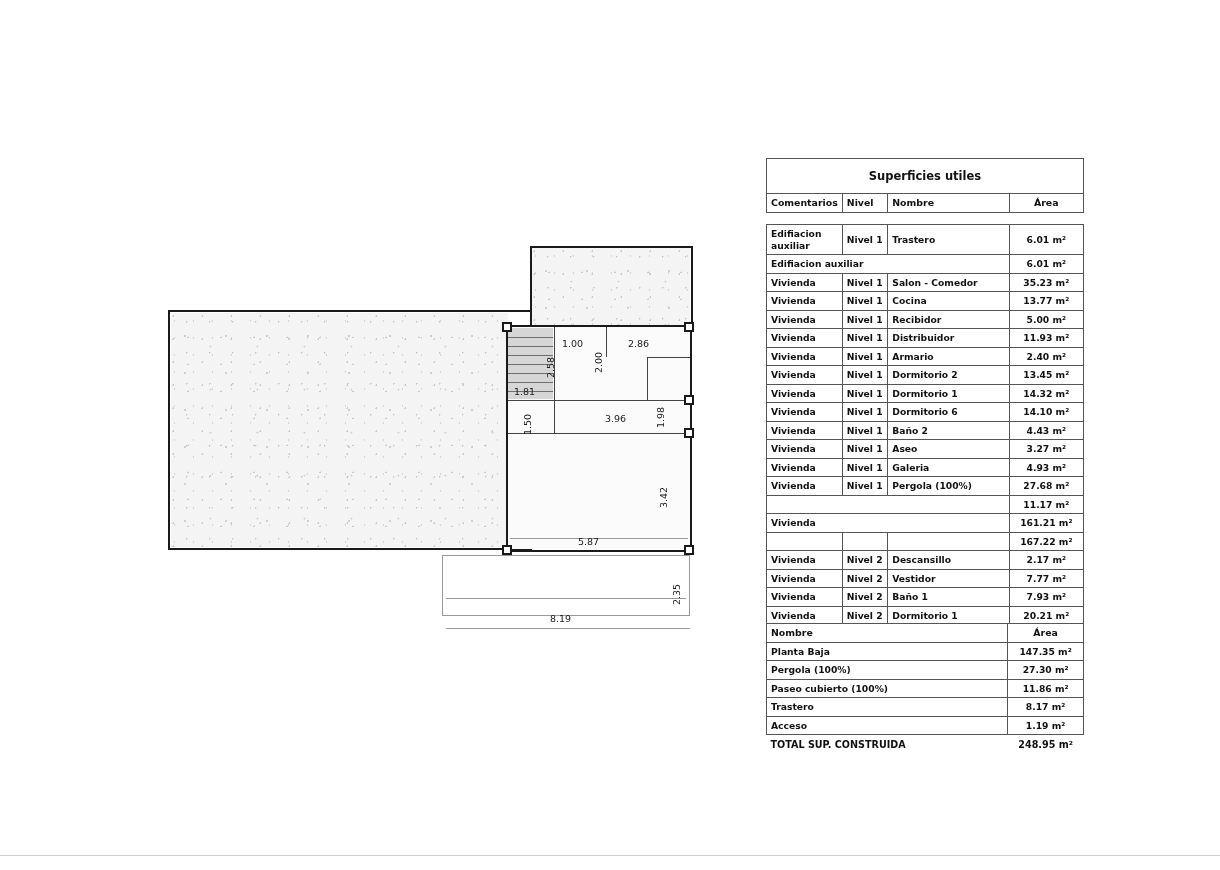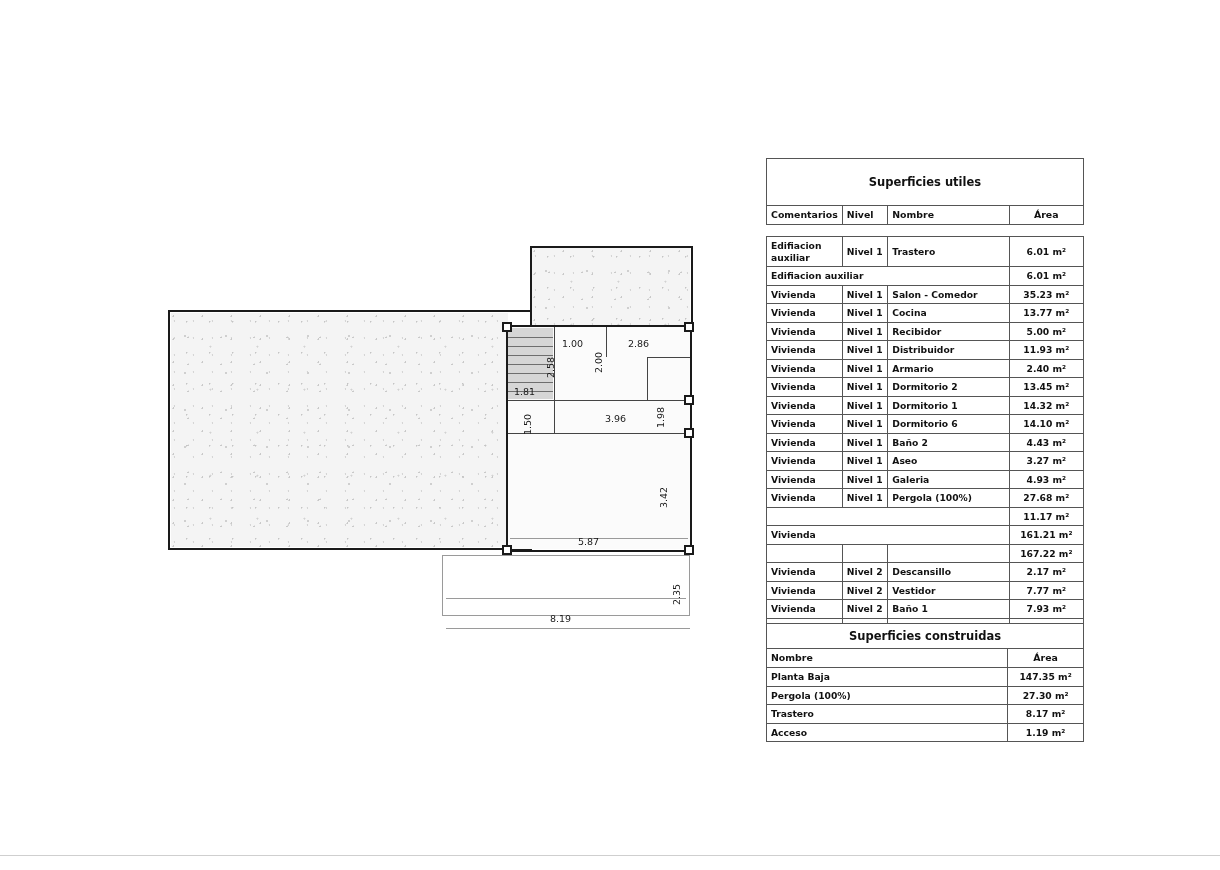--- a/index.html
+++ b/index.html
@@ -78,21 +78,21 @@
     font-size: 9.2px;
     font-weight: bold;
     color: #111;
     padding: 3px 4px;
     vertical-align: middle;
     line-height: 1.25;
   }
   .tbl-title {
     text-align: center;
     font-size: 11.5px;
-    padding: 16px 4px;
+    padding: 10px 4px;
   }
   .hdr td { font-size: 9.4px; }
   .col-com { width: 72px; }
   .col-niv { width: 46px; }
   .col-nom { width: 124px; }
   .col-area { width: 76px; text-align: center; }
   .area { text-align: center; }
   .sum-row td { border-left: 1px solid #555; border-right: 1px solid #555; }
   .gap-row td {
     border: none;
@@ -344,42 +344,47 @@
       <tr class="total-row">
         <td colspan="3">TOTAL SUPERFICIE UTIL</td>
         <td class="area">210.45 m²</td>
       </tr>
     </tbody>
       </table>
 
     <div id="tbl-construidas">
       <table>
         <tbody>
-            <tr>
-          <td class="tbl-title" colspan="2">Superficies construidas</td>
-        </tr>
         <tr class="hdr">
           <td class="c-nom">Nombre</td>
           <td class="c-area">Área</td>
         </tr>
         <tr>
           <td>Planta Baja</td>
           <td class="c-area">147.35 m²</td>
         </tr>
         <tr>
           <td>Pergola (100%)</td>
           <td class="c-area">27.30 m²</td>
         </tr>
         <tr>
+          <td>Paseo cubierto (100%)</td>
+          <td class="c-area">11.86 m²</td>
+        </tr>
+        <tr>
           <td>Trastero</td>
           <td class="c-area">8.17 m²</td>
         </tr>
         <tr>
           <td>Acceso</td>
           <td class="c-area">1.19 m²</td>
+        </tr>
+        <tr class="total-row">
+          <td>TOTAL SUP. CONSTRUIDA</td>
+          <td class="c-area">248.95 m²</td>
         </tr>
       </tbody>
         </table>
     </div>
 
   </div>
 
   <div class="bottom-rule"></div>
 </div>
 

